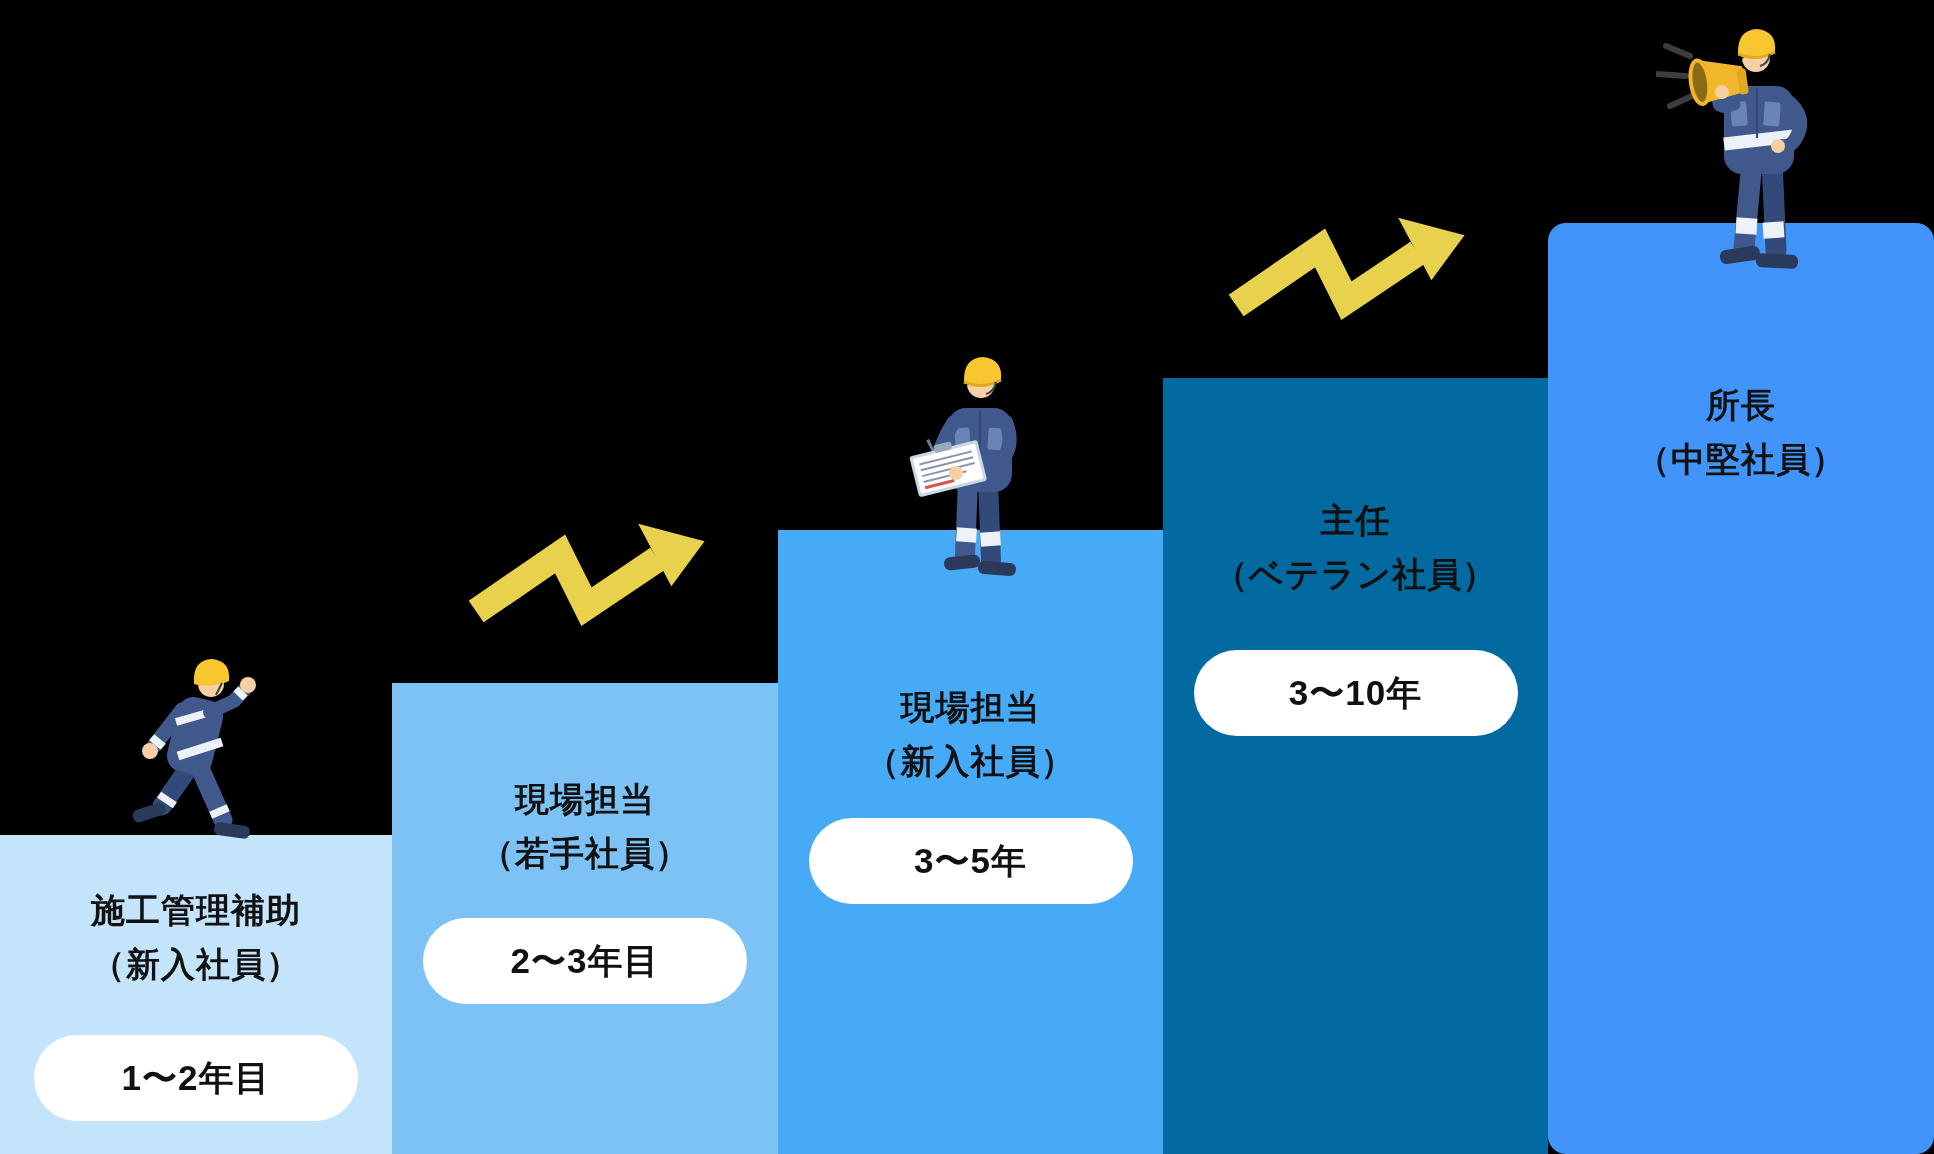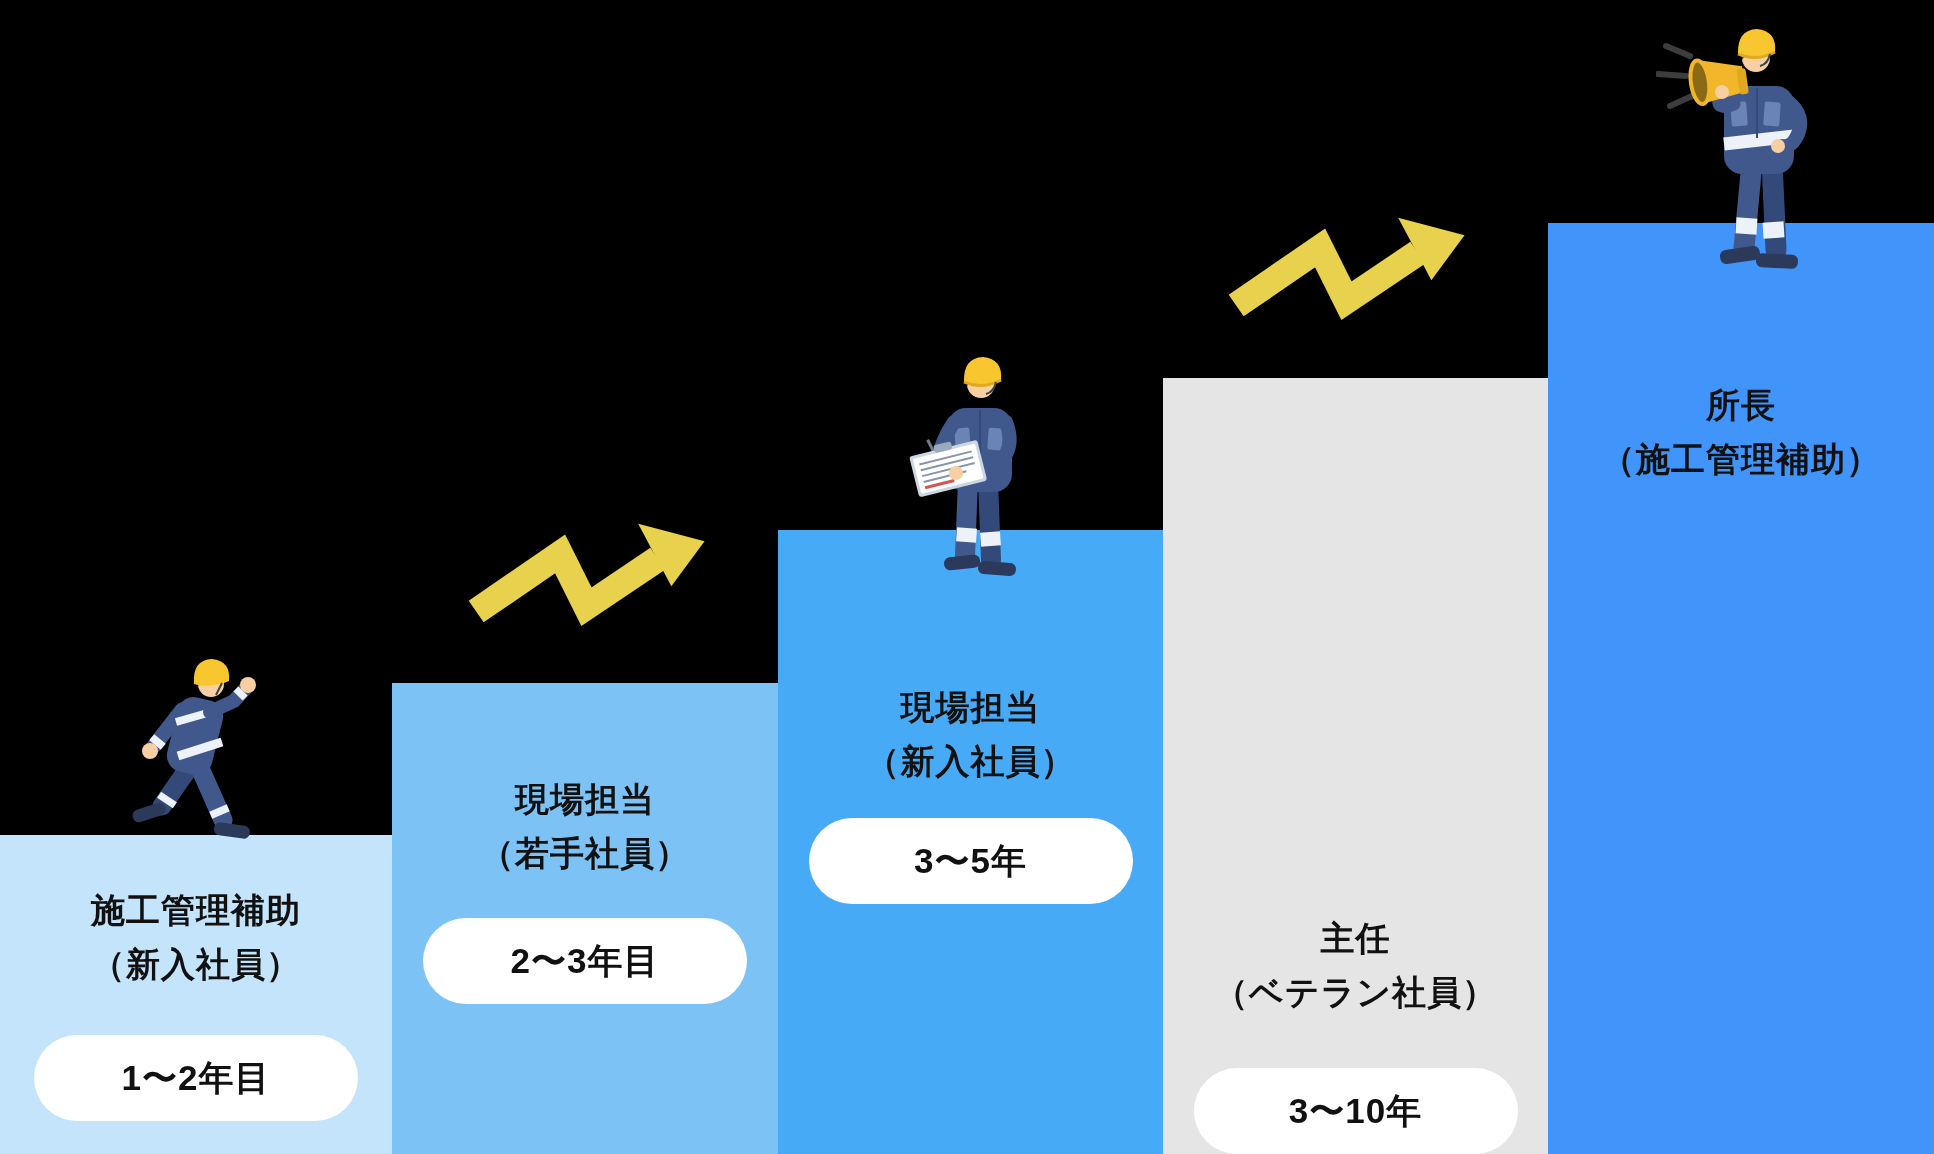--- a/index.html
+++ b/index.html
@@ -6,21 +6,21 @@
   #stage{
     position:relative;width:1934px;height:1154px;overflow:hidden;
     background:var(--background,#000);
     font-family:"Liberation Sans","DejaVu Sans",sans-serif;
   }
   .step{position:absolute;bottom:0;display:flex;flex-direction:column;align-items:center;}
   #step1{left:0;width:392px;top:835px;}
   #step2{left:392px;width:386px;top:683px;}
   #step3{left:778px;width:385px;top:530px;}
   #step4{left:1163px;width:385px;top:378px;}
-  #step5{left:1548px;width:386px;top:223px;}
+  #step5{left:1548px;width:386px;top:223px;border-radius:18px;}
   .title{
     text-align:center;font-weight:bold;font-size:34px;line-height:54px;
     color:var(--text,#111);letter-spacing:1px;white-space:nowrap;
   }
   #step1 .title{margin-top:48px;}
   #step2 .title{margin-top:89px;}
   #step3 .title{margin-top:150px;}
   #step4 .title{margin-top:115px;}
   #step5 .title{margin-top:155px;}
   .pill{
@@ -69,34 +69,34 @@
   <div class="step" id="step3" style="background: rgb(70, 170, 247);">
     <div class="title">
       <div>現場担当</div>
       <div>（新入社員）</div>
     </div>
     <div class="pill">
       <span>3〜5年</span>
     </div>
   </div>
 
-  <div class="step" id="step4" style="background: #e5e5e5; justify-content: flex-end;">
+  <div class="step" id="step4" style="background: #0369a1;">
     <div class="title">
       <div>主任</div>
       <div>（ベテラン社員）</div>
     </div>
     <div class="pill">
       <span>3〜10年</span>
     </div>
   </div>
 
   <div class="step" id="step5" style="background: rgb(65, 149, 250);">
     <div class="title">
       <div>所長</div>
-      <div>（施工管理補助）</div>
+      <div>（中堅社員）</div>
     </div>
   </div>
 
   <div class="figure" id="runner">
     <svg viewBox="0 0 140 215">
       <path d="M56,72 L28,108" stroke="var(--suit)" stroke-width="15" stroke-linecap="round" fill="none"></path>
       <path d="M34,101 L29,107" stroke="var(--stripe)" stroke-width="15" fill="none"></path>
       <circle cx="24" cy="113" r="8" fill="var(--skin)"></circle>
       <path d="M64,128 L36,168" stroke="var(--suit_dark)" stroke-width="19" stroke-linecap="round" fill="none"></path>
       <path d="M43,159 L39,165" stroke="var(--stripe)" stroke-width="19" fill="none"></path>

